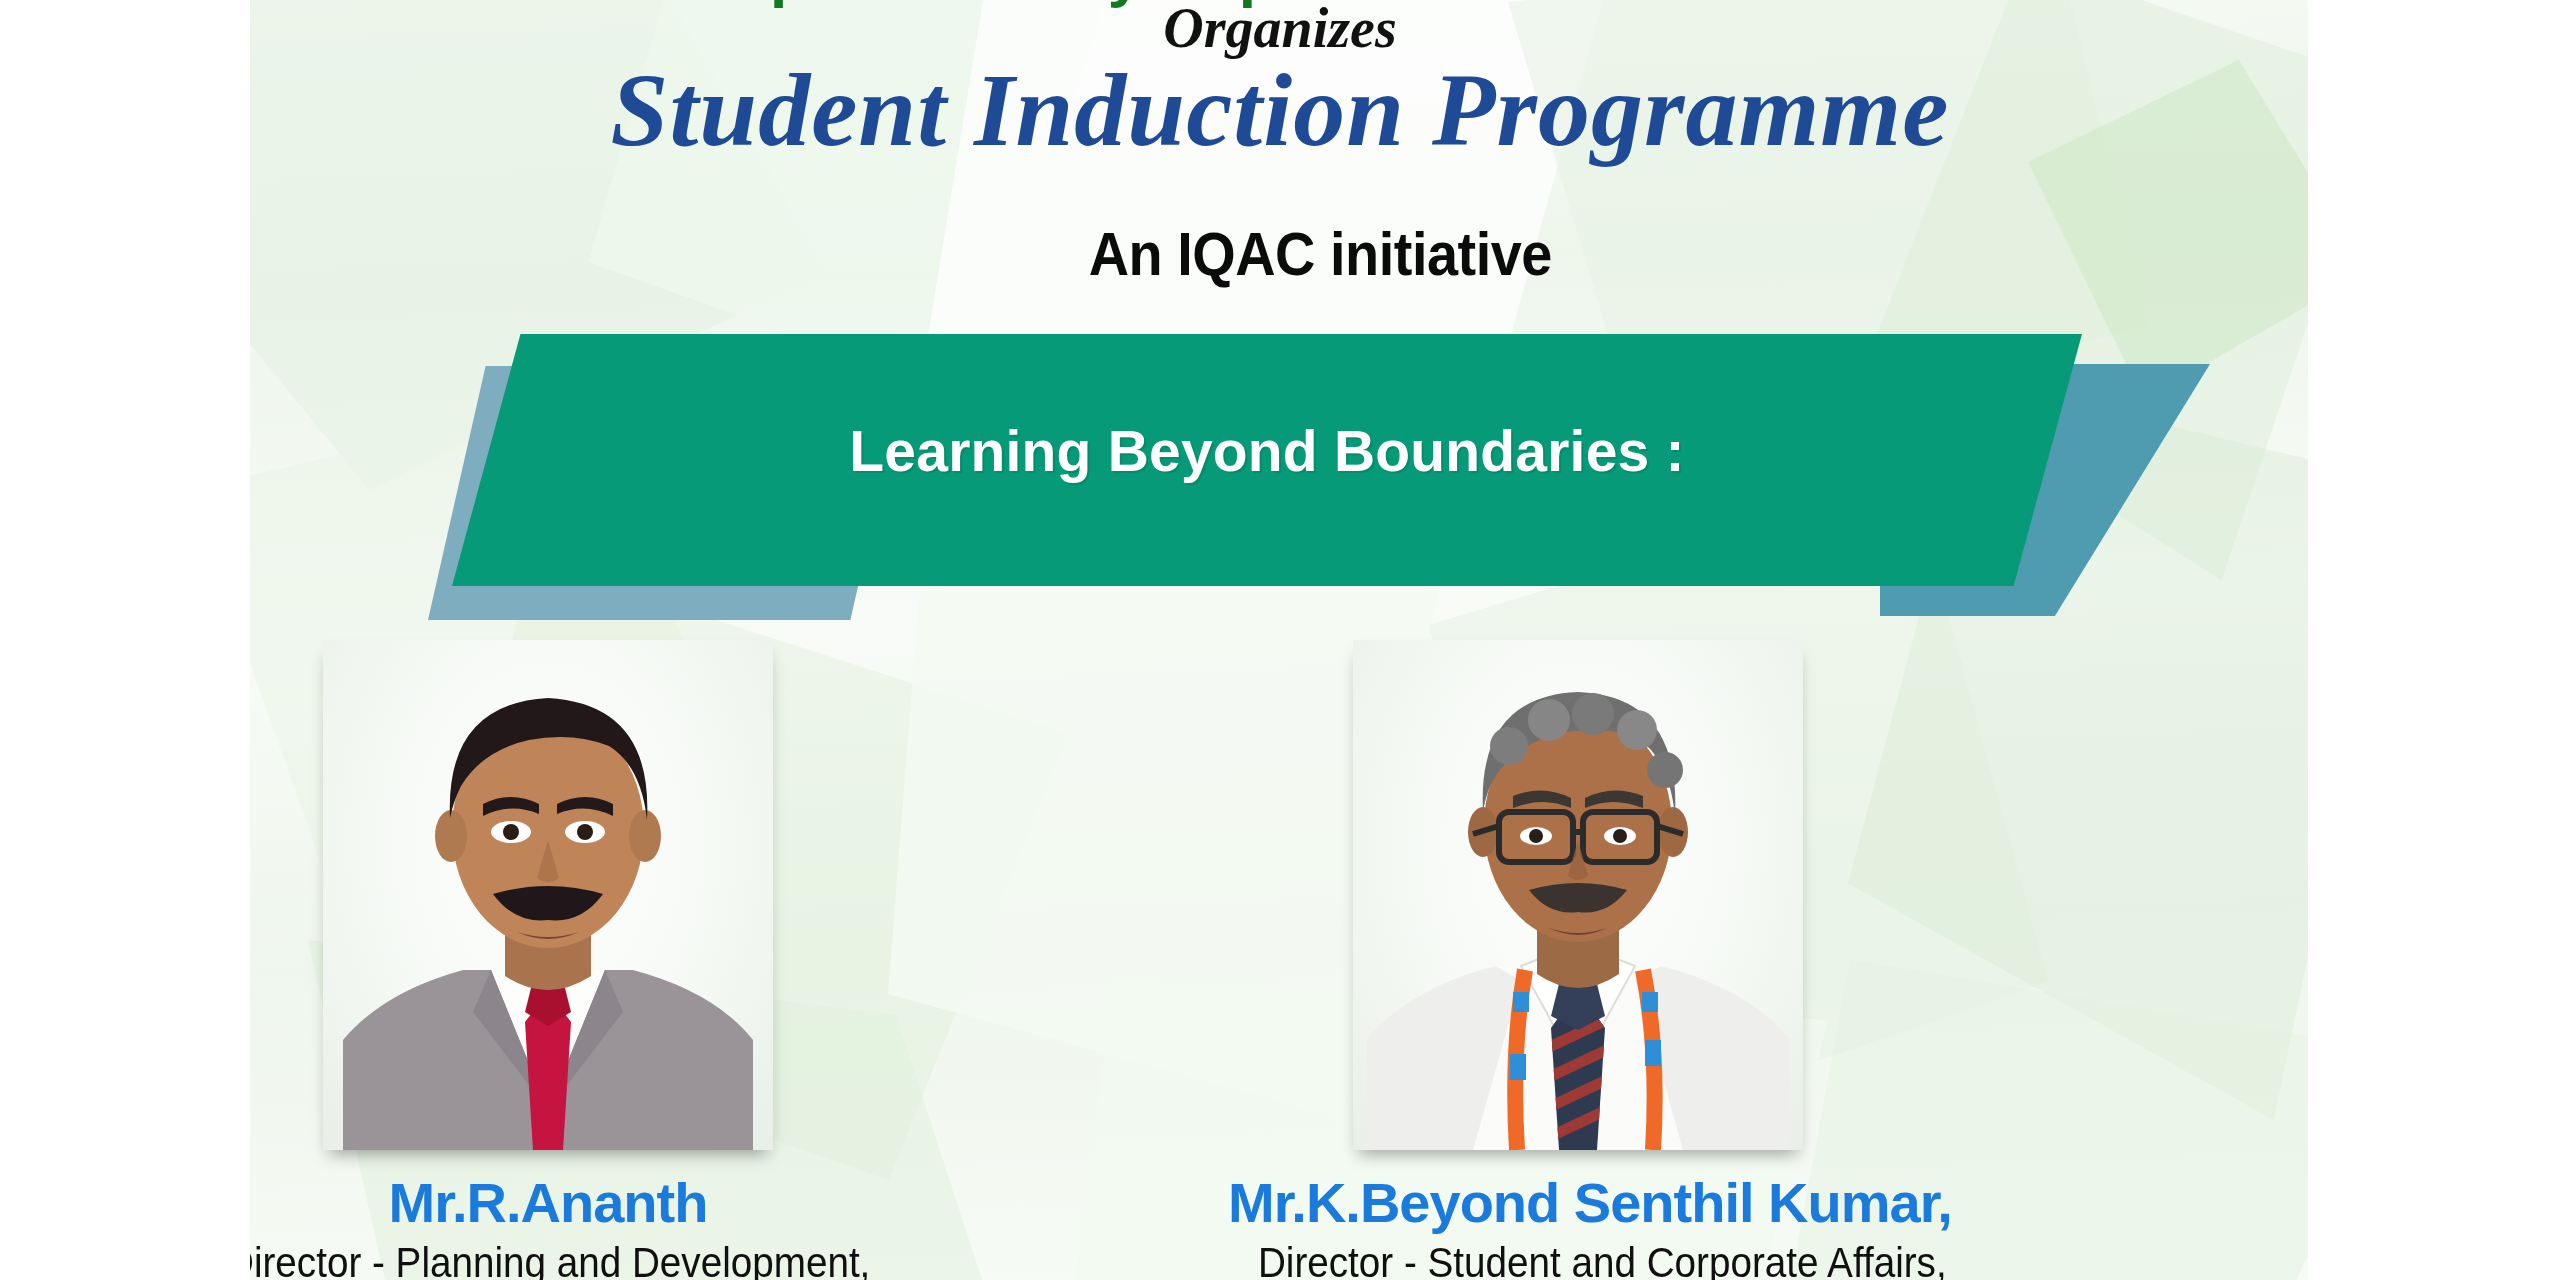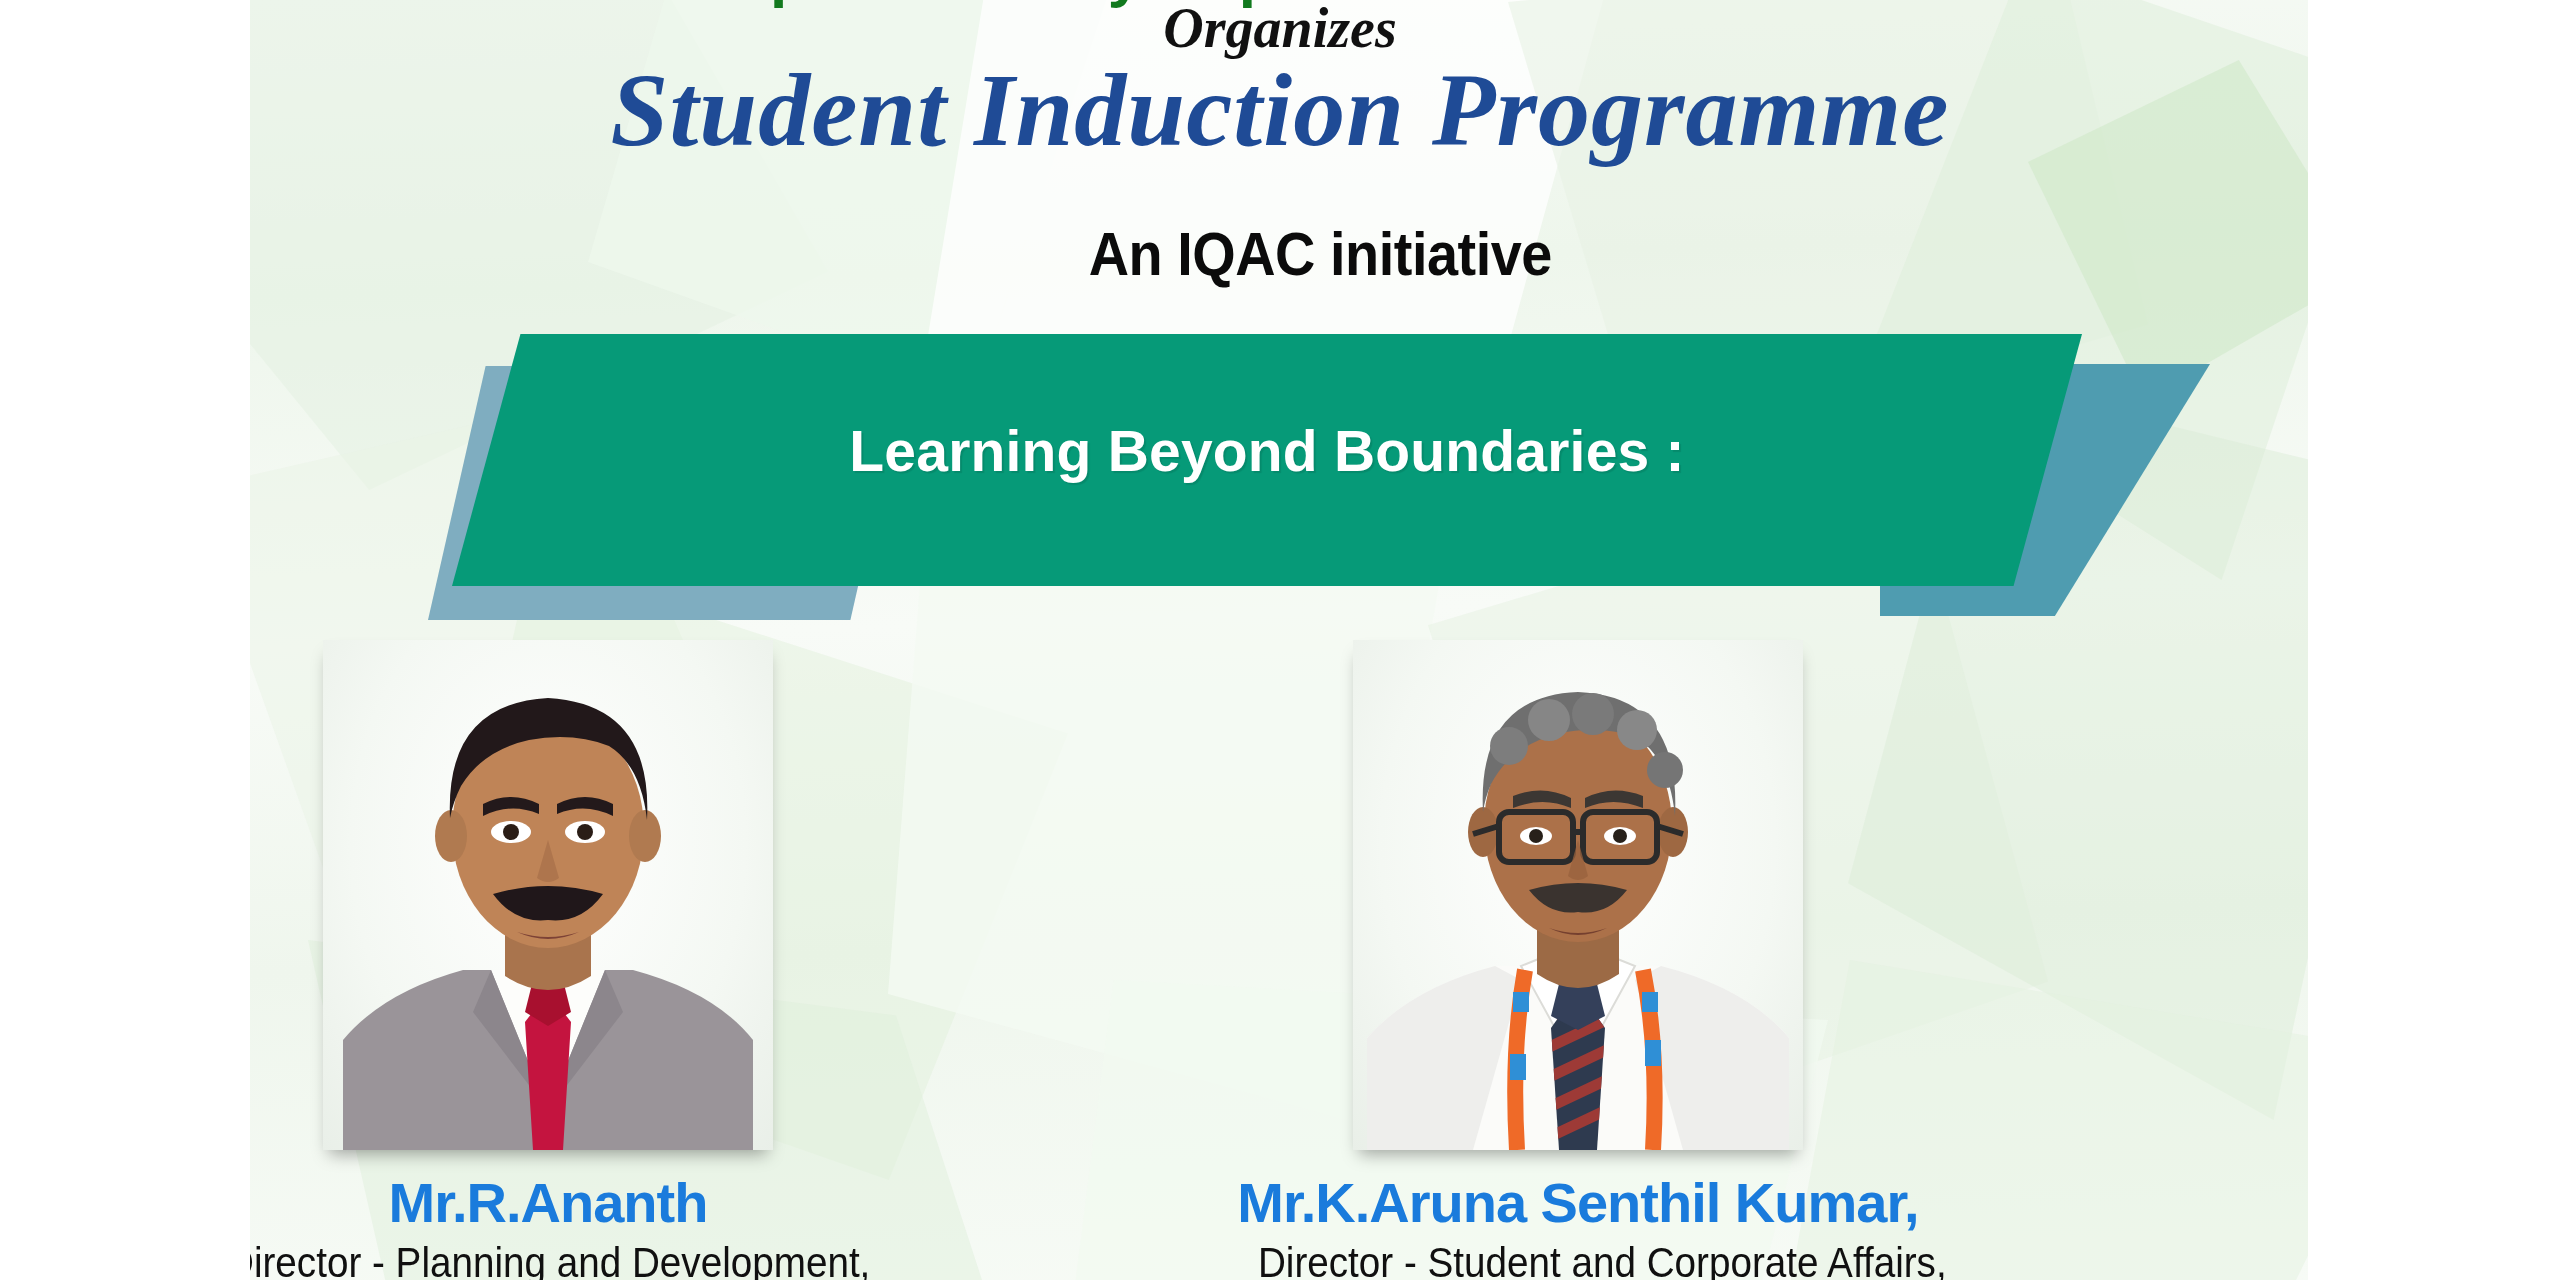--- a/index.html
+++ b/index.html
@@ -257,18 +257,18 @@
           <circle cx="183" cy="196" r="7" fill="#27201a"></circle>
           <circle cx="267" cy="196" r="7" fill="#27201a"></circle>
 
           <path d="M225 200 L215 236 Q225 244 235 236 Z" fill="#98613e" opacity=".75"></path>
 
           <path d="M176 250 Q225 236 274 250 Q254 276 225 272 Q196 276 176 250 Z" fill="#3a332f"></path>
 
           <path d="M196 288 Q225 298 254 288 Q225 302 196 288 Z" fill="#75402f"></path>
         </svg>
       </div>
-      <div class="spk-name">Mr.K.Aruna Senthil Kumar,</div>
+      <div class="spk-name">Mr.K.Beyond Senthil Kumar,</div>
       <div class="spk-role">Director - Student  and Corporate Affairs,</div>
     </div>
 
   </div>
 </div>
 
 </body></html>

